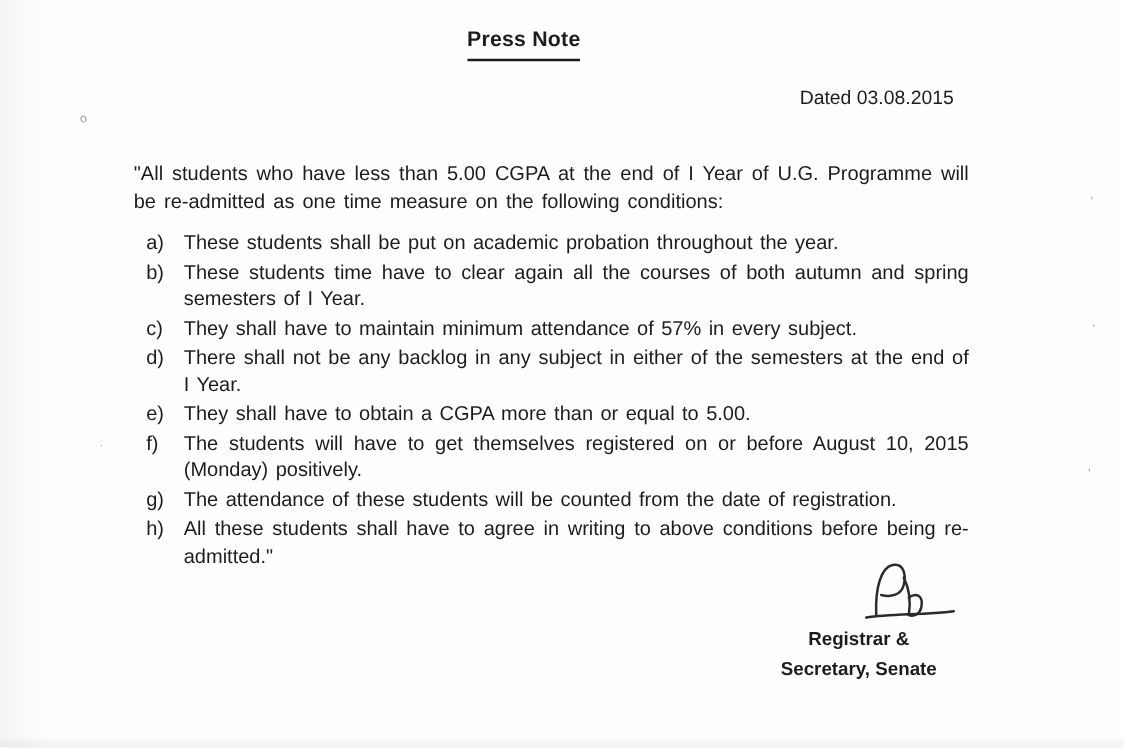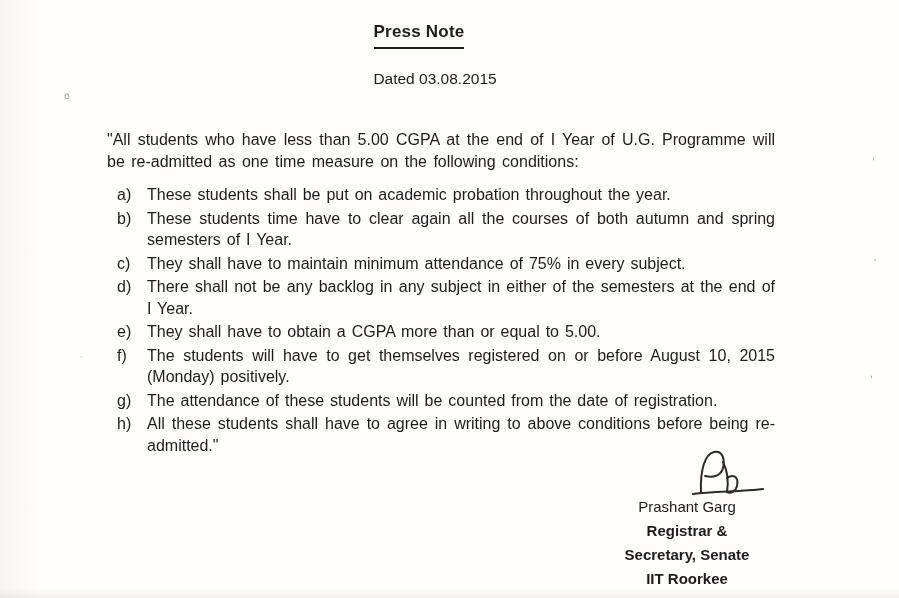--- a/index.html
+++ b/index.html
@@ -31,21 +31,21 @@
     text-align: center;
     margin: 6px 44px 0 0;
     letter-spacing: 0.2px;
   }
   .title span {
     display: inline-block;
     border-bottom: 2px solid #1c1c1c;
     padding-bottom: 5px;
   }
   .date-line {
-    text-align: center;
+    text-align: right;
     font-size: 15.5px;
     margin: 21px 12px 0 0;
   }
   .intro {
     font-size: 16px;
     line-height: 21.5px;
     text-align: justify;
     margin: 41px 0 0 0;
     word-spacing: 2px;
   }
@@ -118,21 +118,21 @@
     <li class="cond">
       <span class="lbl">a)</span>
       <span class="txt">These students shall be put on academic probation throughout the year.</span>
     </li>
     <li class="cond">
       <span class="lbl">b)</span>
       <span class="txt">These students time have to clear again all the courses of both autumn and spring semesters of I Year.</span>
     </li>
     <li class="cond">
       <span class="lbl">c)</span>
-      <span class="txt">They shall have to maintain minimum attendance of 75% in every subject.</span>
+      <span class="txt">They shall have to maintain minimum attendance of 57% in every subject.</span>
     </li>
     <li class="cond">
       <span class="lbl">d)</span>
       <span class="txt">There shall not be any backlog in any subject in either of the semesters at the end of I Year.</span>
     </li>
     <li class="cond">
       <span class="lbl">e)</span>
       <span class="txt">They shall have to obtain a CGPA more than or equal to 5.00.</span>
     </li>
     <li class="cond">
@@ -151,24 +151,22 @@
 
   <div class="sig-block">
     <svg class="sig-scribble" width="80" height="48" viewBox="0 0 80 48" aria-hidden="true">
       <g fill="none" stroke="#2b2b2b" stroke-width="2" stroke-linecap="round">
         <path d="M14 44 C13 22, 18 6, 27 4 C36 2, 38 12, 36 20 C34 28, 26 30, 18 28"></path>
         <path d="M36 14 C40 22, 42 32, 40 44"></path>
         <path d="M40 30 C46 26, 52 28, 50 38 C49 43, 44 46, 40 44"></path>
         <path d="M6 46 C26 43, 52 44, 76 41"></path>
       </g>
     </svg>
-    <div class="sig-name">Prashant Garg</div>
     <div class="sig-bold">Registrar &amp;</div>
     <div class="sig-bold">Secretary, Senate</div>
-    <div class="sig-bold">IIT Roorkee</div>
   </div>
 
   <span class="artifact a1">o</span>
   <span class="artifact a2">,</span>
   <span class="artifact a3">'</span>
   <span class="artifact a4">,</span>
   <span class="artifact a5">.</span>
 
 </div>
 

